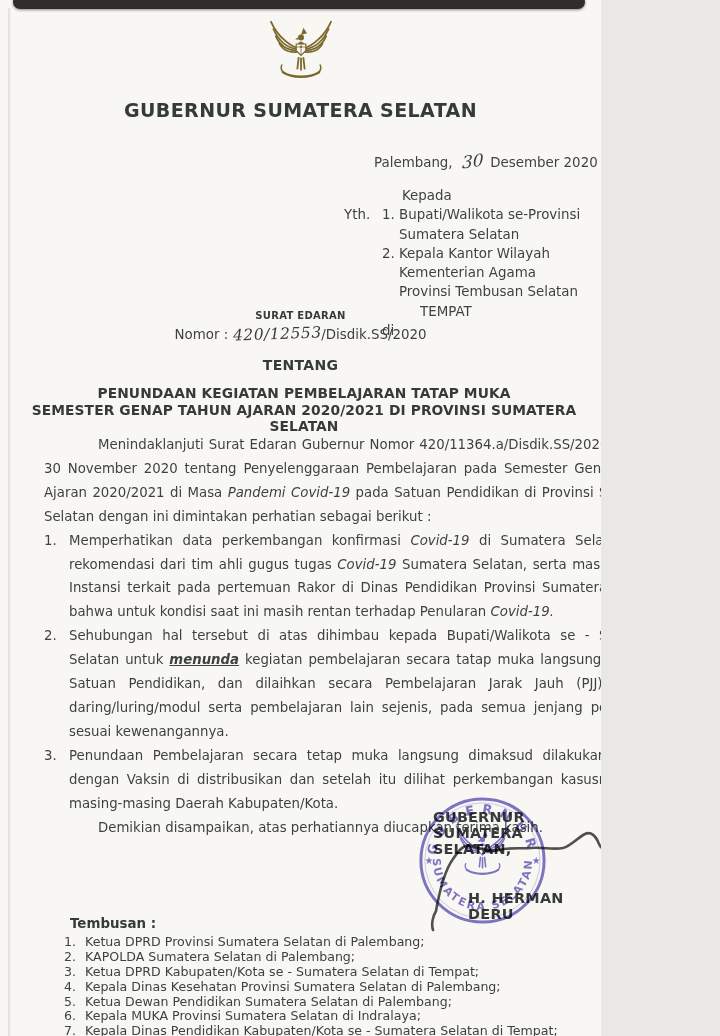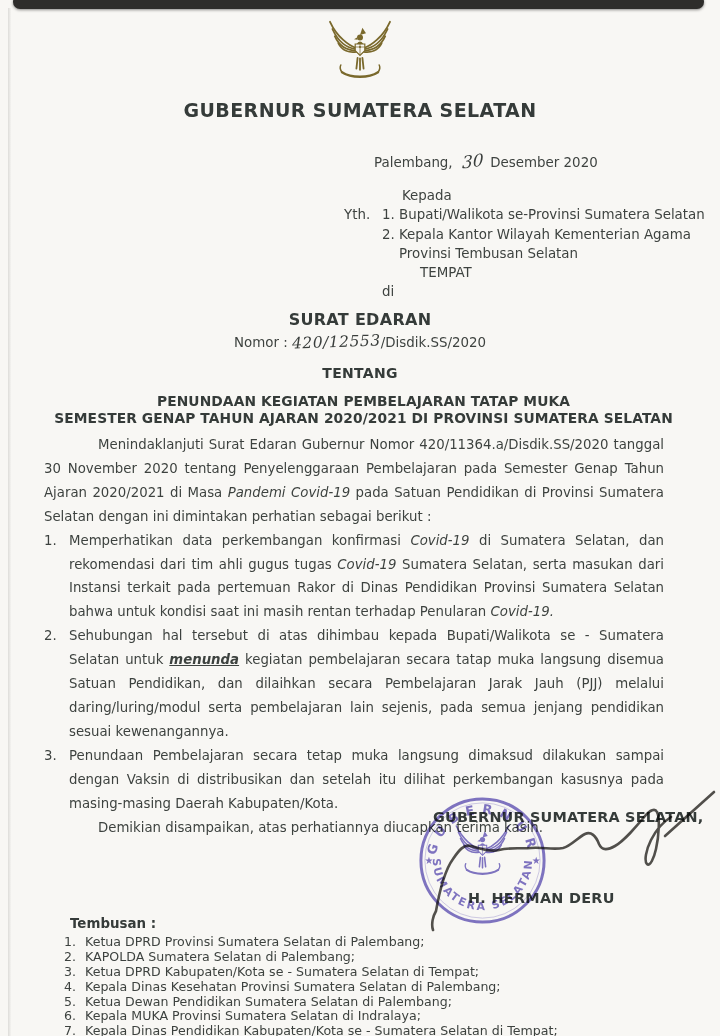--- a/index.html
+++ b/index.html
@@ -11,21 +11,21 @@
     --signature-ink:#45433f;
     --scan-bar:#2e2d2b;
   }
   html,body{margin:0;padding:0;}
   body{
     width:720px;height:1036px;
     font-family:"DejaVu Sans","Liberation Sans",sans-serif;
     background:#e9e8e5;
   }
   .page{
-    position:relative;width:720px;height:1036px;overflow:hidden;
+    position:relative;width:601px;height:1036px;overflow:hidden;
     background:var(--page-bg);color:var(--ink);
   }
   .scan-bar{
     position:absolute;top:-5px;left:13px;right:16px;height:14px;
     background:var(--scan-bar);border-radius:7px;
     box-shadow:0 1px 3px rgba(0,0,0,.45);
   }
   .scan-edge{
     position:absolute;left:8px;top:8px;bottom:0;width:3px;
     background:linear-gradient(to right,rgba(60,60,55,.14),rgba(60,60,55,.02));
@@ -48,21 +48,21 @@
   .recipient{position:absolute;top:186px;left:344px;font-size:13.4px;line-height:19.3px;}
   .r-row{display:flex;}
   .r-yth{width:38px;flex:none;}
   .r-num{width:17px;flex:none;}
   .ind-kepada{margin-left:58px;}
   .ind-item{margin-left:38px;}
   .ind-cont{margin-left:55px;}
   .ind-di{margin-left:38px;}
   .ind-tempat{margin-left:76px;}
   .subject{position:absolute;top:310px;left:0;width:100%;text-align:center;color:var(--heading-ink);}
-  .sub-doc{font-size:16px;font-weight:bold;letter-spacing:.3px;}
+  .sub-doc{font-size:10px;font-weight:bold;letter-spacing:.3px;}
   .sub-nomor{font-size:13.4px;margin-top:4px;color:var(--ink);}
   .nomor-hand{font-size:15.5px;letter-spacing:.5px;transform:rotate(-2deg);}
   .sub-tentang{font-size:14px;font-weight:bold;margin-top:14px;letter-spacing:.3px;}
   .sub-title{font-size:13.8px;font-weight:bold;margin-top:12px;line-height:16.5px;letter-spacing:.1px;padding-left:7px;}
   .body-text{
     position:absolute;top:433px;left:44px;width:620px;
     font-size:13.3px;line-height:23.9px;text-align:justify;
   }
   .opening{text-indent:54px;margin:0;}
   .num-item{display:flex;}

